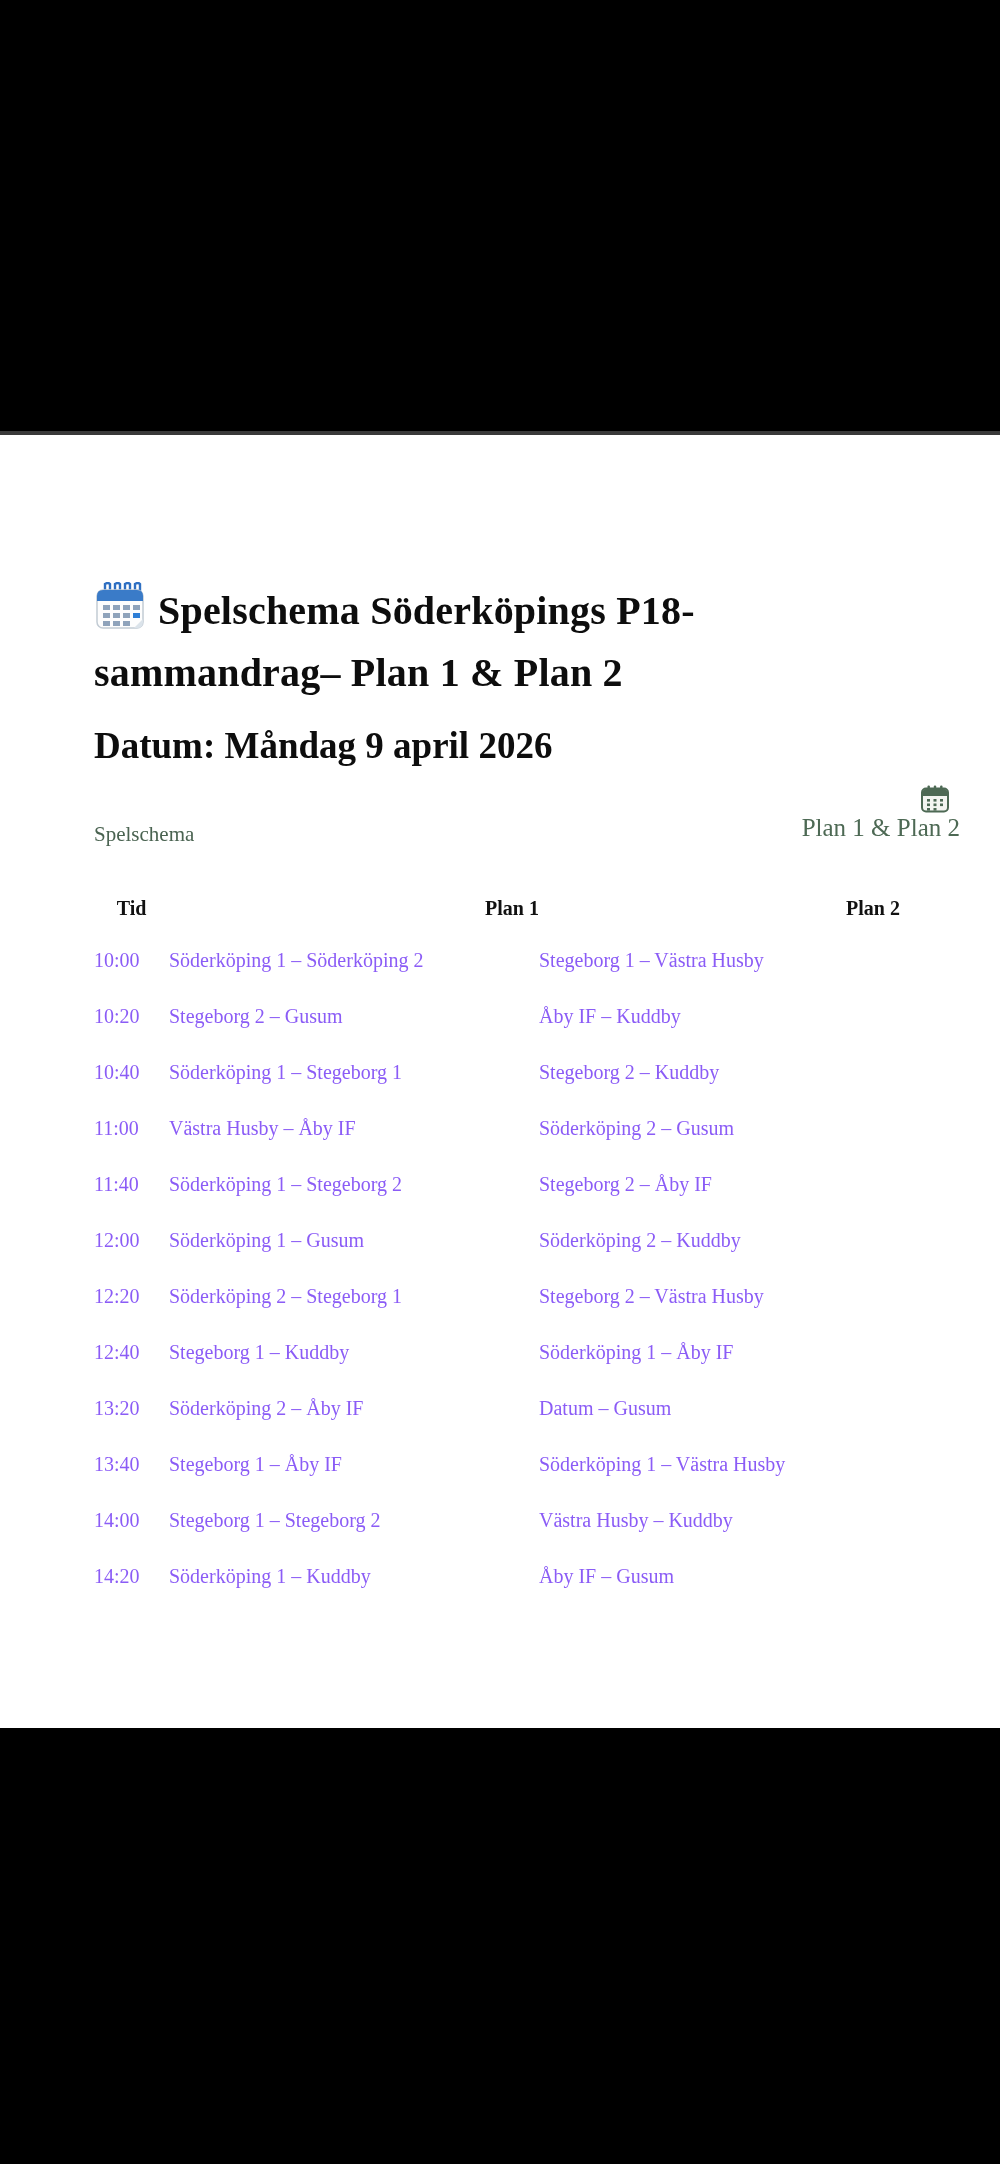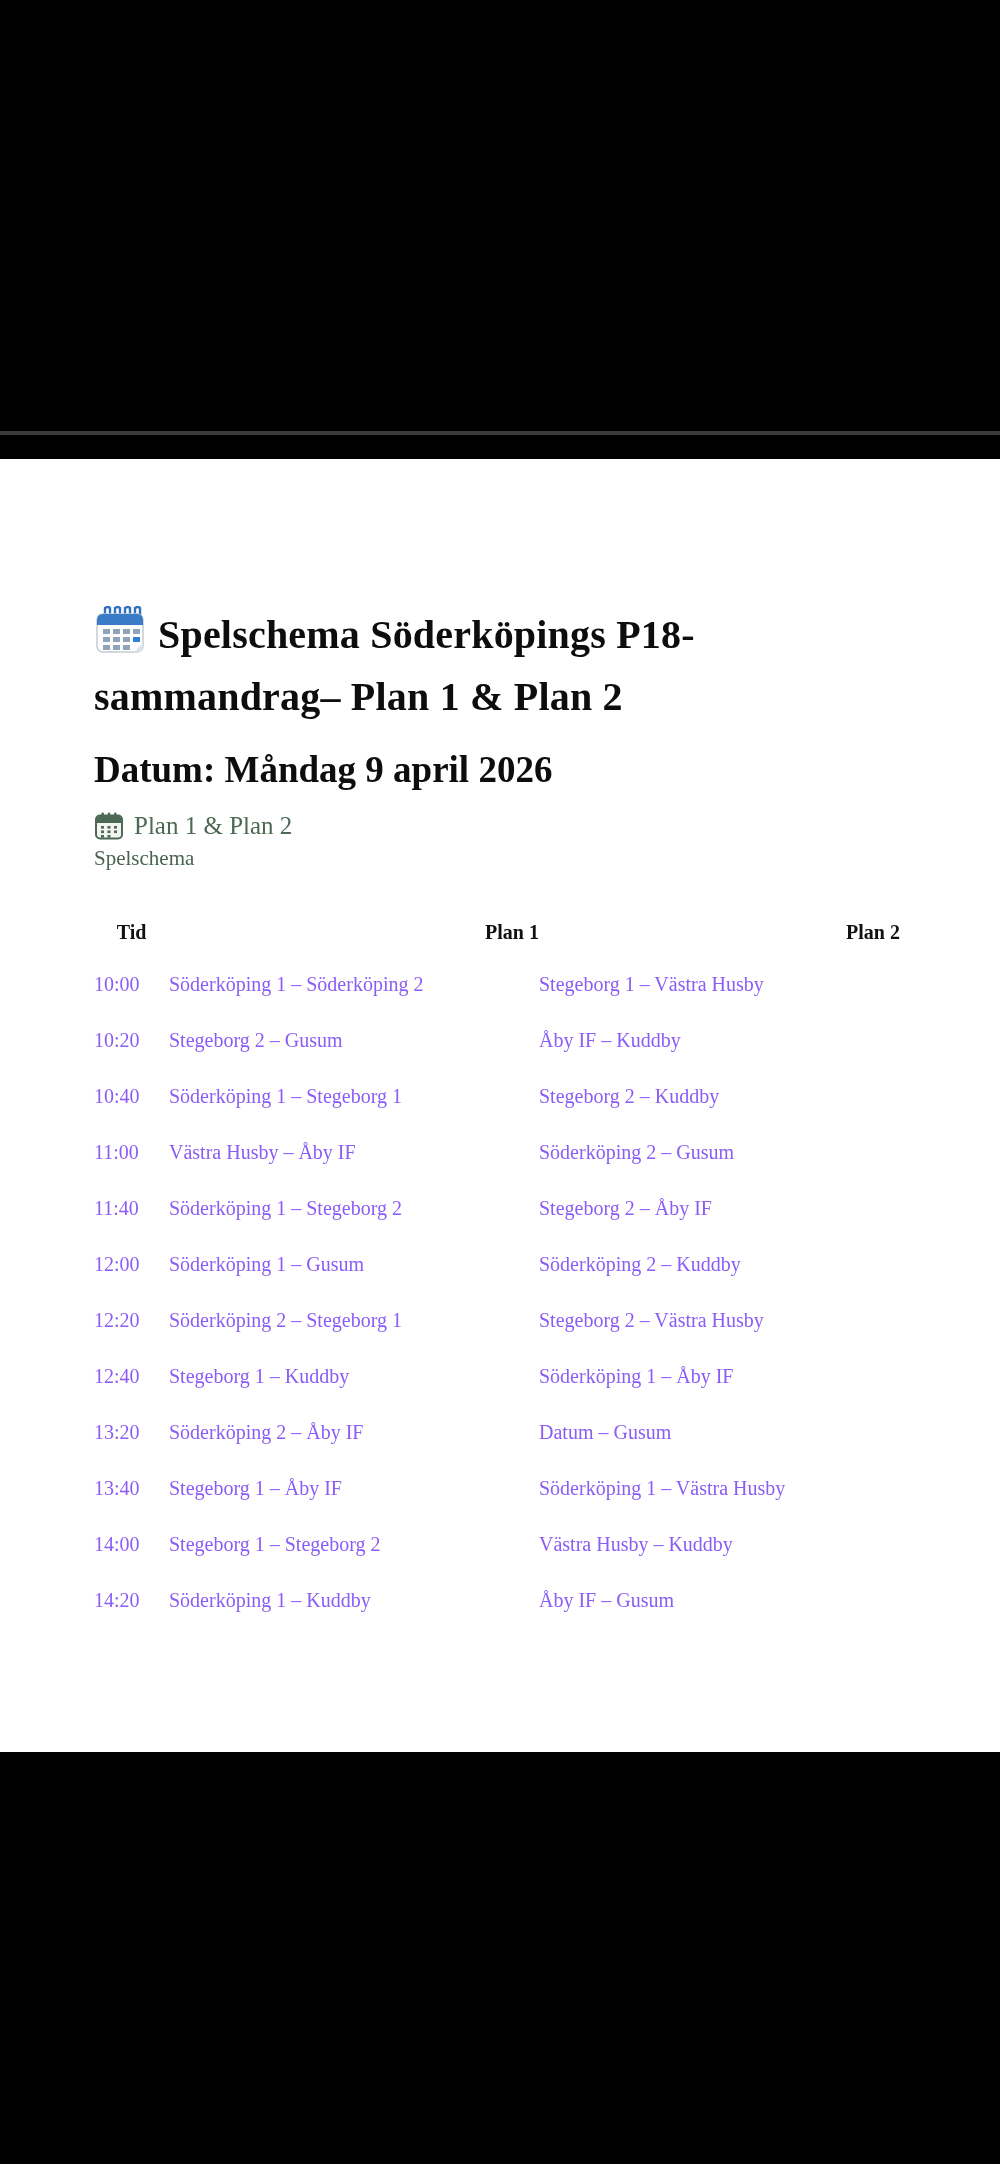--- a/index.html
+++ b/index.html
@@ -4,30 +4,30 @@
 <style>
   * { margin: 0; padding: 0; box-sizing: border-box; }
   html, body { background: #000; }
   body { width: 1000px; font-family: "Liberation Serif", "DejaVu Serif", serif; }
   .screen { width: 1000px; height: 2164px; overflow: hidden; display: flex; flex-direction: column; background: #000; }
 
   .letterbox-top { height: 431px; background: #000; }
   .letterbox-divider { height: 4px; background: #3a3a3a; }
   .letterbox-bottom { flex: 1; background: #000; }
 
-  .sheet { height: 1293px; background: #ffffff; padding: 145px 40px 0 94px; overflow: hidden; margin-top: 24px; }
+  .sheet { height: 1293px; background: #ffffff; padding: 145px 40px 0 94px; overflow: hidden; }
 
   h1.page-title { font-size: 40px; line-height: 62px; font-weight: bold; color: #0d0d0d; letter-spacing: 0.2px; }
   h1 .title-line2 { display: block; }
   .cal-icon-blue { display: inline-block; width: 52px; height: 48px; vertical-align: -6px; margin-right: 12px; }
 
   h2.date-heading { margin-top: 20px; font-size: 37px; line-height: 44px; font-weight: bold; color: #0d0d0d; }
 
   .attachment { margin-top: 16px; cursor: pointer; }
-  .attachment-row { display: flex; align-items: center; height: 36px; }
+  .attachment-row { display: flex; align-items: flex-end; height: 36px; flex-direction: column; }
   .cal-icon-green { width: 30px; height: 30px; margin-right: 10px; flex: 0 0 auto; }
   .attachment-title { font-size: 25px; color: #4d6954; }
   .attachment-subtitle { font-size: 21px; line-height: 28px; color: #4a6351; }
 
   table.schedule { margin-top: 36px; border-collapse: collapse; table-layout: fixed; width: 806px; }
   table.schedule col.c-tid { width: 75px; }
   table.schedule col.c-p1 { width: 370px; }
   table.schedule col.c-p2 { width: 361px; }
   table.schedule th { font-size: 20px; font-weight: bold; color: #111; text-align: right; height: 48px; vertical-align: middle; padding: 0; }
   table.schedule th.th-tid { text-align: center; }

